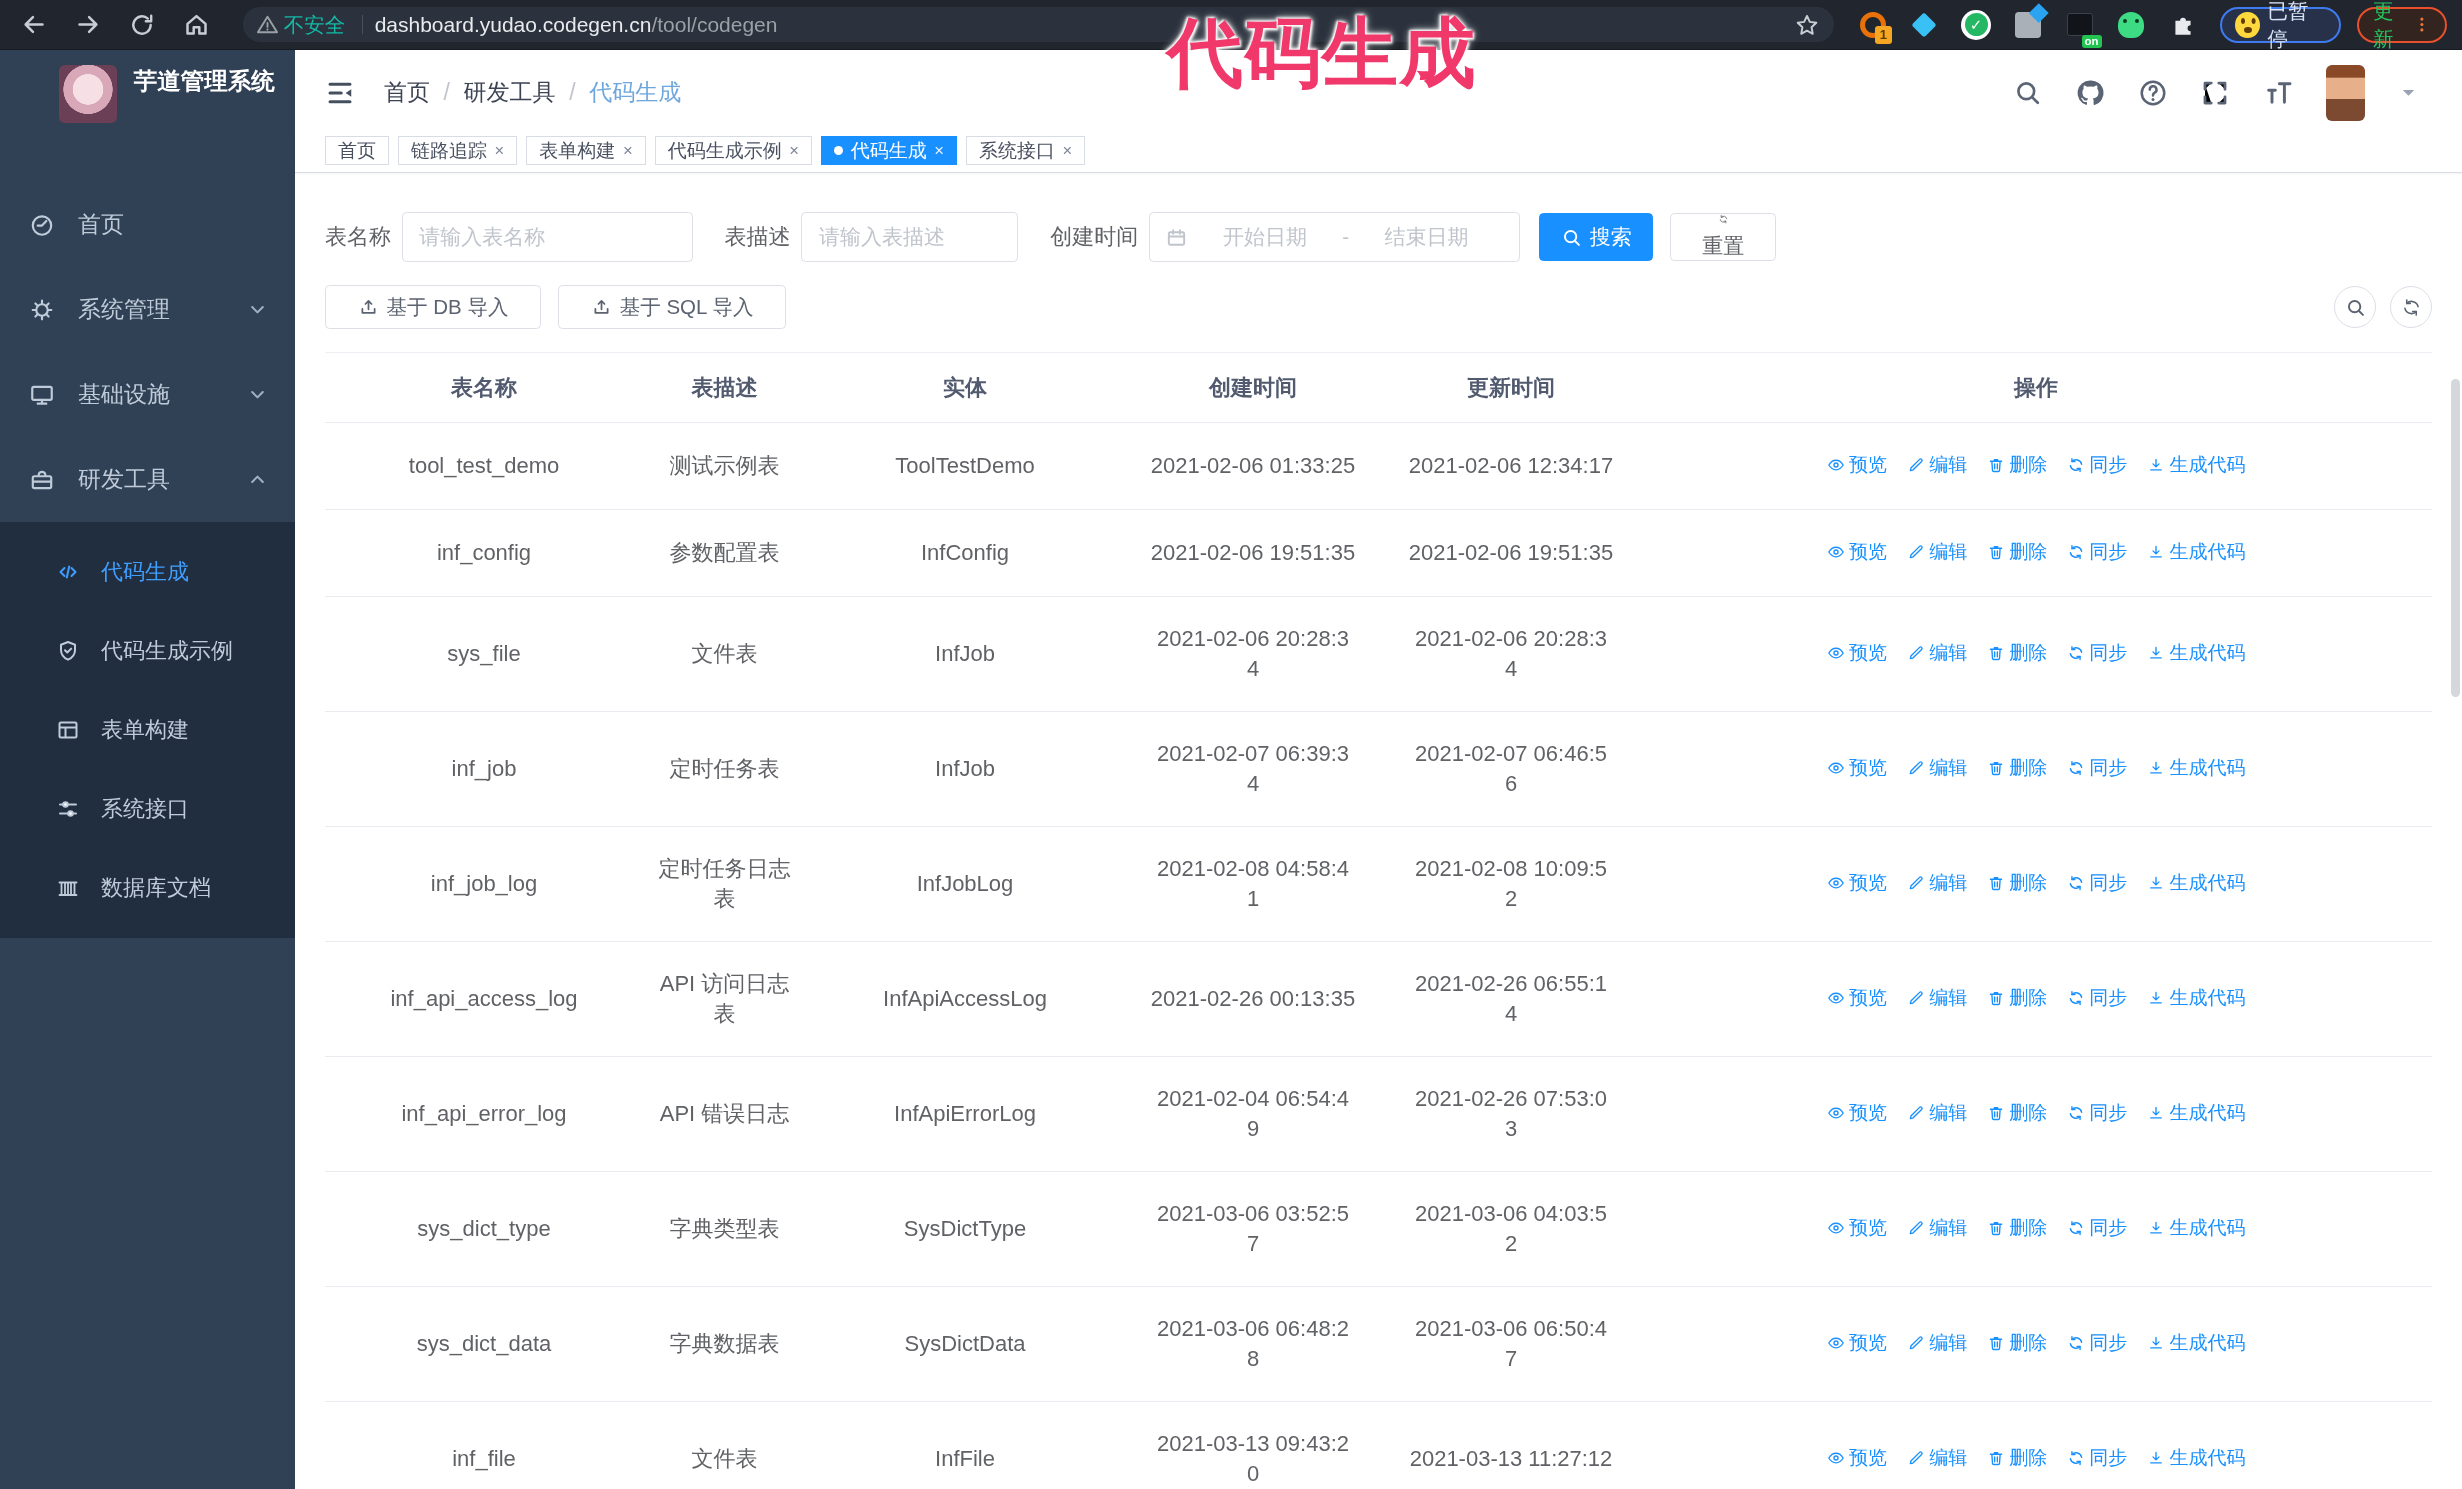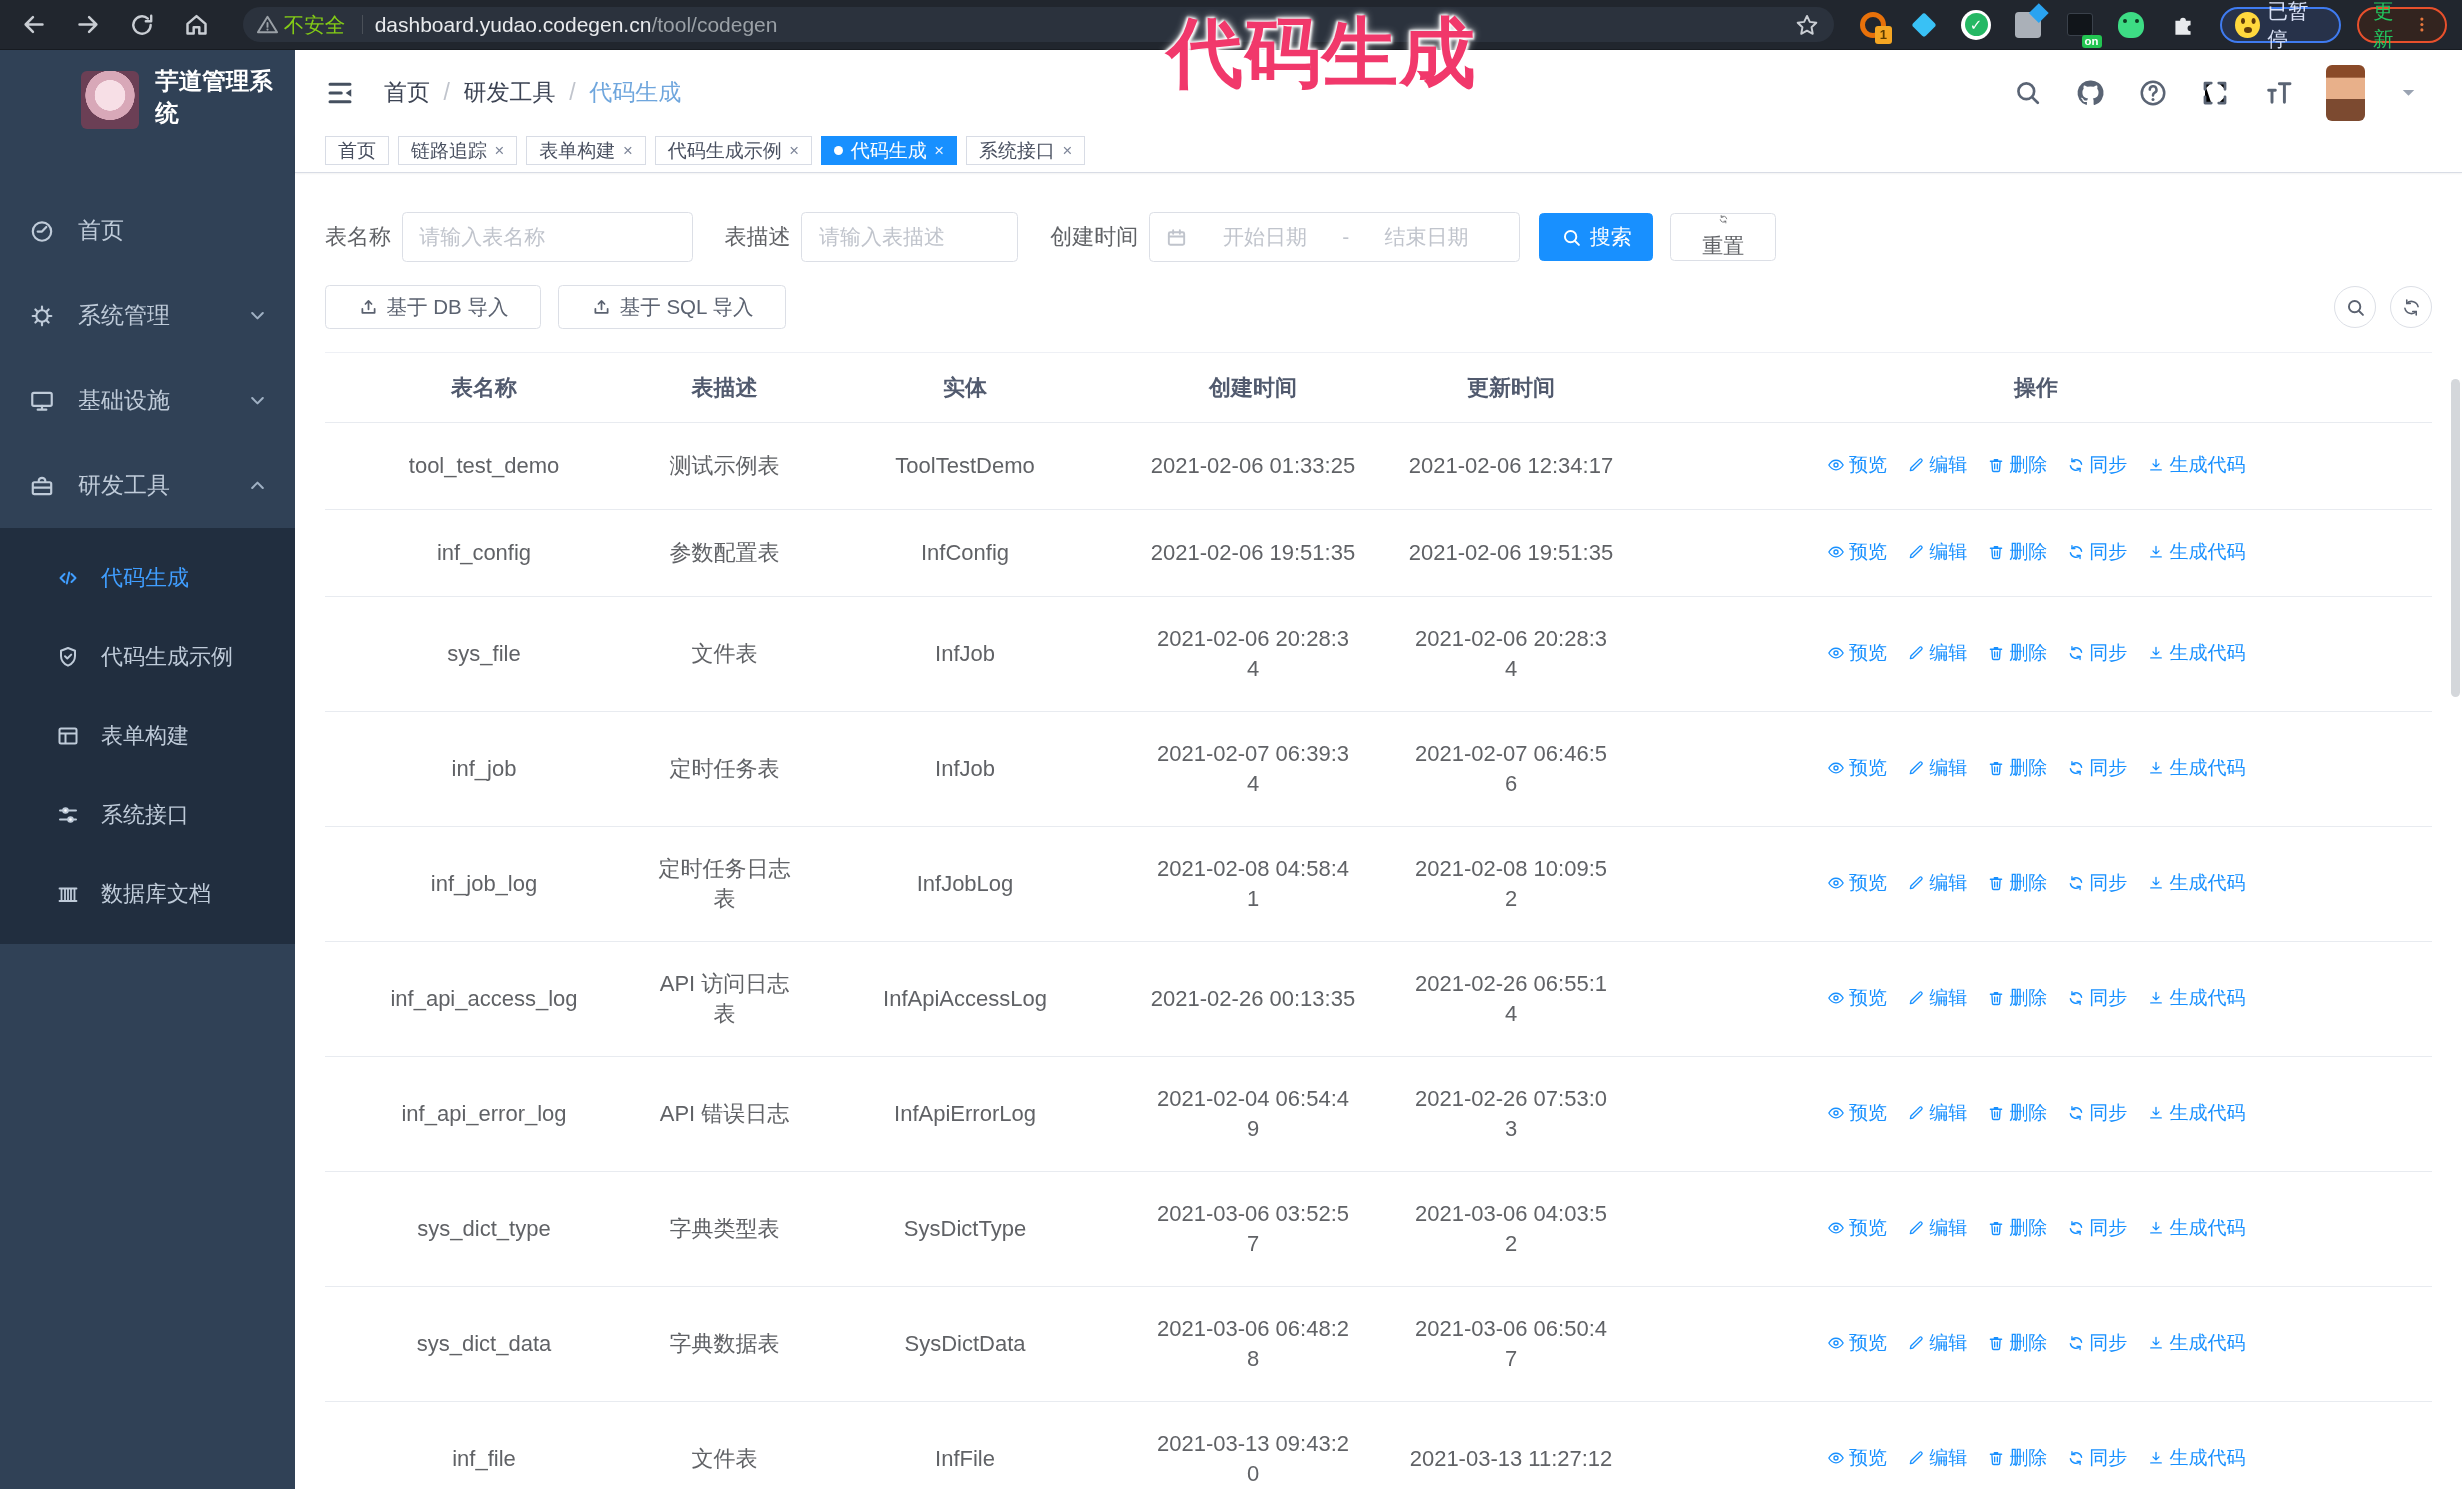--- a/index.html
+++ b/index.html
@@ -9,21 +9,21 @@
   svg.ic { display:inline-block; vertical-align:middle; }
 
   
   #chrome { position:absolute; left:0; top:0; width:2462px; height:50px;
             background:#21262e; border-bottom:1.5px solid #171b21;
             display:flex; align-items:center; padding:0 15px 0 19.7px; }
   .chrome-btn { width:30px; height:30px; margin-right:26px; color:#c9cdd3;
                 display:flex; align-items:center; justify-content:center; }
   #addr { flex:0 0 auto; width:1591px; height:35px; border-radius:17.4px; background:#2b323d;
           display:flex; align-items:center; padding:0 13.6px; margin-left:6px; }
-  #addr .sec-label { color:#84cc16; font-size:20.5px; margin:0 4.5px; }
+  #addr .sec-label { color:#14b8a6; font-size:20.5px; margin:0 4.5px; }
   #addr .divider { width:0.8px; height:19.7px; background:#4a5058; margin:0 12px; }
   #addr .host { color:#e8eaed; font-size:21px; }
   #addr .path { color:#9aa0a6; font-size:21px; }
   #addr .star { margin-left:auto; color:#c9cdd3; }
   #ext-row { display:flex; align-items:center; gap:19.7px; margin-left:23px; }
   .ext { width:32px; height:32px; position:relative; display:flex; align-items:center; justify-content:center; }
   .ring { width:26px; height:26px; border-radius:50%; border:5.3px solid #e8710a; }
   .badge1 { position:absolute; right:-3px; bottom:-3px; width:16.7px; height:18px; background:#f5a623;
             color:#5c3c00; font-size:13px; font-weight:bold; border-radius:3px; text-align:center; line-height:18px; }
   .diamond { width:18px; height:18px; background:#39c1f5; transform:rotate(45deg); border-radius:3px; }
@@ -46,21 +46,21 @@
   #update-pill { border:2.3px solid #e8502c; background:#33241f; color:#22c55e; font-size:20.5px; margin-left:16.7px; gap:0; }
   #update-pill .dots { color:#e8773c; }
 
   
   #annotation { position:absolute; left:1167px; top:3px; z-index:50; font-size:76px; font-weight:700;
                 letter-spacing:1.5px; color:#f1386b; pointer-events:none;
                 text-shadow:0 0 4.5px #fff,0 0 9px #fff,1.5px 1.5px 2.3px rgba(255,255,255,.95),-1.5px -1.5px 2.3px rgba(255,255,255,.95); }
 
   
   #sidebar { position:absolute; left:0; top:50px; width:295px; height:1440px; background:#304156; }
-  #logo-row { display:flex; align-items:flex-end; padding:15px 0 0 81px; gap:16.7px; }
+  #logo-row { display:flex; align-items:flex-start; padding:15px 0 0 59px; gap:16.7px; }
   #logo-img { width:58px; height:58px; border-radius:6px;
               background:radial-gradient(circle at 50% 42%, #f7dfe6 0 34%, #d8a8b8 35% 55%, #6b3f55 56% 100%); }
   #app-title { color:#fff; font-size:23.5px; font-weight:bold; }
   .menu { margin-top:59px; }
   .menu-item { height:85px; display:flex; align-items:center; padding-left:29px; color:#bfcbd9; font-size:23px; cursor:pointer; }
   .menu-item .mi-icon { color:#bfcbd9; margin-right:23px; }
   .menu-item .chev { margin-left:auto; margin-right:26px; color:#9fb0c3; }
   #submenu { background:#212e3f; padding:10.6px 0; }
   .sub-item { height:79px; display:flex; align-items:center; padding-left:56px; color:#bfcbd9; font-size:22px; cursor:pointer; }
   .sub-item .mi-icon { color:#bfcbd9; margin-right:21px; }

